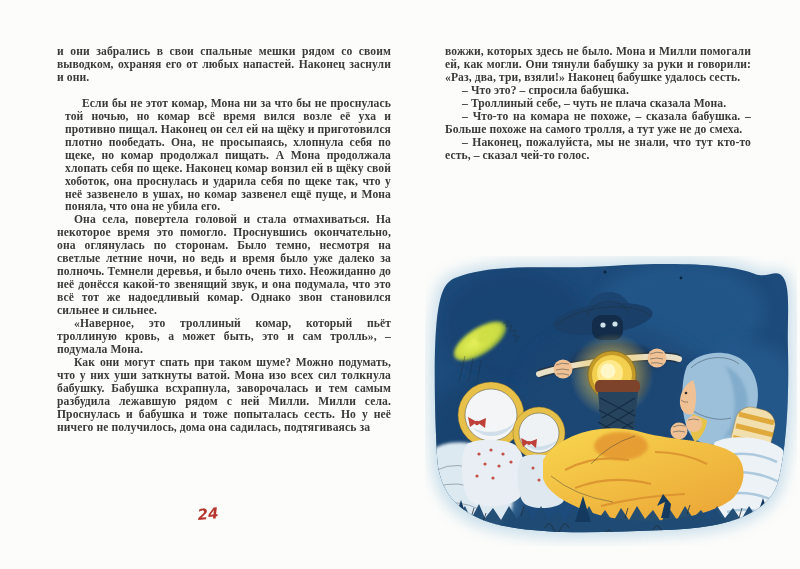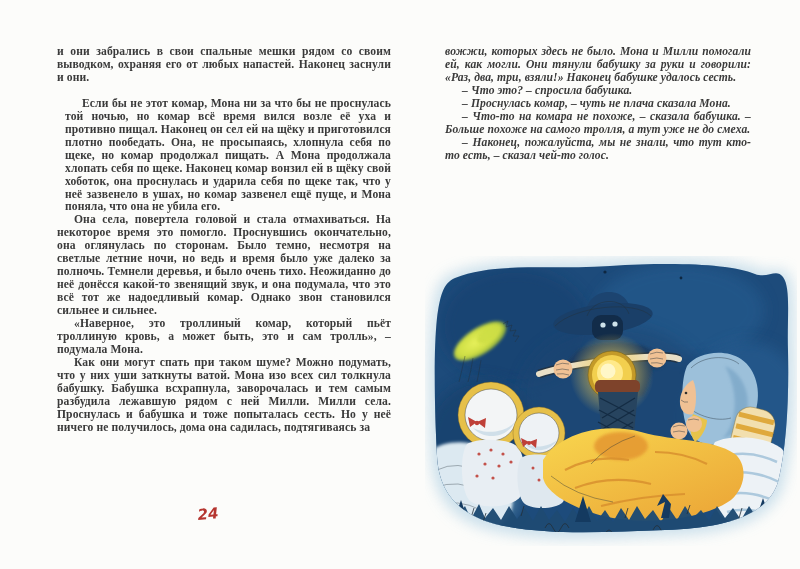--- a/index.html
+++ b/index.html
@@ -29,21 +29,21 @@
   .page{position:relative;width:400px;height:569px;}
   .text-block{
     font-weight:700;
     font-size:11.6px;
     line-height:12.95px;
     color:var(--text-color,#3a3a3a);
     text-align:justify;
     letter-spacing:0.1px;
   }
   .page-left .text-block{margin:46px 8px 0 57px;width:334px;}
-  .page-right .text-block{margin:46px 0 0 45px;width:306px;font-style:italic;}
+  .page-right .text-block{margin:46px 0 0 45px;width:306px;}
   .para{margin:0;text-indent:17px;}
   .para.no-indent{text-indent:0;}
   .para.scene-gap{margin-top:13px;margin-left:8px;}
   .page-number{
     position:absolute;left:186px;top:505px;width:44px;text-align:center;
     color:var(--page-number-color,#b5352f);
     font-family:"DejaVu Sans","Liberation Sans",sans-serif;
     font-style:italic;font-weight:700;font-size:15px;
     transform:rotate(-5deg);
   }
@@ -72,21 +72,21 @@
       <p class="para">«Наверное, это троллиный комар, который пьёт троллиную кровь, а может быть, это и сам тролль», – подумала Мона.</p>
       <p class="para">Как они могут спать при таком шуме? Можно подумать, что у них уши заткнуты ватой. Мона изо всех сил толкнула бабушку. Бабушка всхрапнула, заворочалась и тем самым разбудила лежавшую рядом с ней Милли. Милли села. Проснулась и бабушка и тоже попыталась сесть. Но у неё ничего не получилось, дома она садилась, подтягиваясь за</p>
     </div>
     <div class="page-number">24</div>
   </section>
 
   <section class="page page-right">
     <div class="text-block">
       <p class="para no-indent">вожжи, которых здесь не было. Мона и Милли помогали ей, как могли. Они тянули бабушку за руки и говорили: «Раз, два, три, взяли!» Наконец бабушке удалось сесть.</p>
       <p class="para">– Что это? – спросила бабушка.</p>
-      <p class="para">– Проснулась комар, – чуть не плача сказала Мона.</p>
+      <p class="para">– Троллиный себе, – чуть не плача сказала Мона.</p>
       <p class="para">– Что-то на комара не похоже, – сказала бабушка. – Больше похоже на самого тролля, а тут уже не до смеха.</p>
       <p class="para">– Наконец, пожалуйста, мы не знали, что тут кто-то есть, – сказал чей-то голос.</p>
     </div>
 
     <figure class="illustration" aria-label="Ночная акварель: тролль в широкополой шляпе сидит на мопеде и держит руль с круглой светящейся фарой; перед ним — двое детей в белых ночных чепчиках с красными бантами и бабушка в голубом платке, сидящие в постели под жёлтым одеялом среди тёмной травы.">
       <svg viewBox="0 0 372 290" xmlns="http://www.w3.org/2000/svg">
         <defs>
           <radialGradient id="glowGrad" cx="0.5" cy="0.5" r="0.5">
             <stop offset="0%" stop-color="#ffe98a" stop-opacity="0.95"></stop>
             <stop offset="45%" stop-color="#f4cf55" stop-opacity="0.55"></stop>

